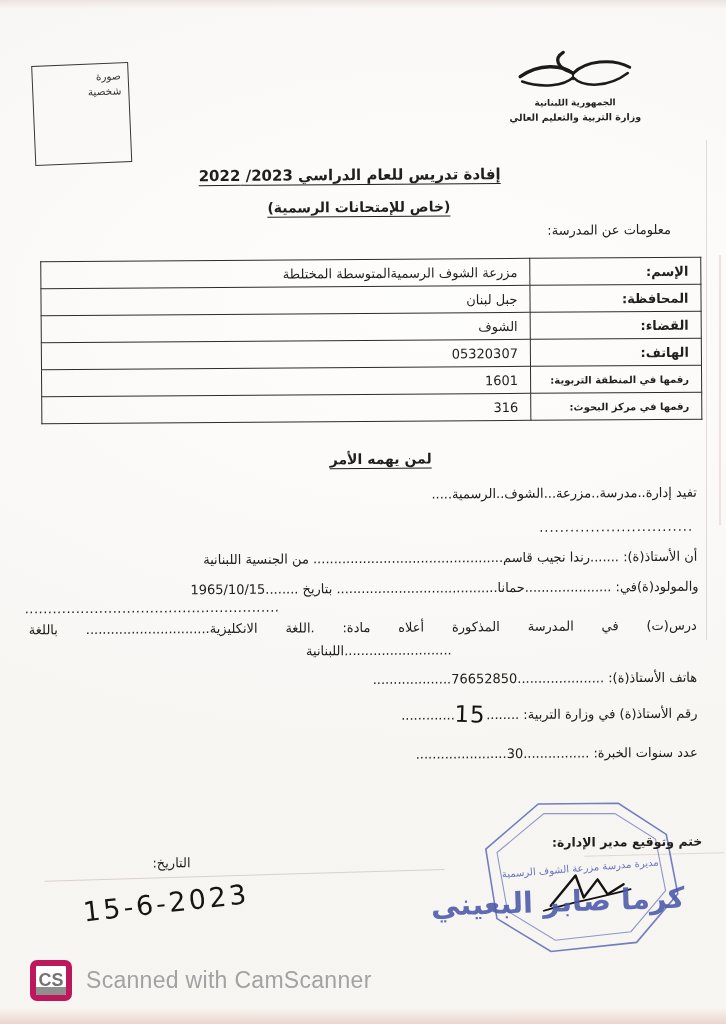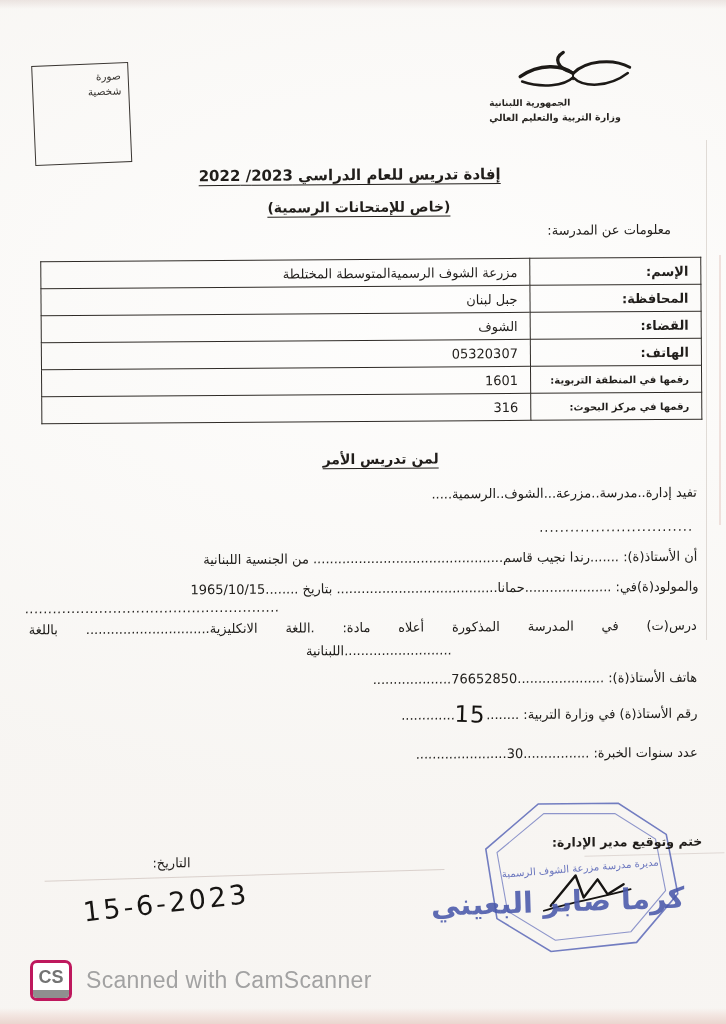--- a/index.html
+++ b/index.html
@@ -22,21 +22,21 @@
 
   .content{position:absolute;inset:0;transform:rotate(-0.4deg);transform-origin:50% 50%;}
 
   .photo-box{
     position:absolute;left:36px;top:62px;width:97px;height:100px;
     border:1.6px solid #3a3632;transform:rotate(-2deg);
     font-size:10.5px;line-height:1.45;text-align:right;direction:rtl;
     padding:5px 7px;box-sizing:border-box;white-space:pre-line;color:#33302c;
   }
 
-  .logo{position:absolute;left:492px;top:48px;width:172px;text-align:left;direction:rtl;}
+  .logo{position:absolute;left:492px;top:48px;width:172px;text-align:center;direction:rtl;}
   .logo svg{display:block;margin:0 auto;}
   .logo-line{font-size:9px;font-weight:bold;color:#26231f;line-height:1.5;}
   .logo-line.l2{font-size:9.5px;}
 
   .doc-title{
     position:absolute;left:0;right:22px;top:166px;text-align:center;direction:rtl;
     font-size:15px;font-weight:bold;
   }
   .doc-title span, .doc-subtitle span, .to-whom span{
     text-decoration:underline;text-underline-offset:4px;text-decoration-thickness:1.2px;
@@ -90,21 +90,21 @@
   .date-label{position:absolute;left:150px;top:854px;direction:rtl;
     font-size:13px;font-weight:normal;}
   .date-value{
     position:absolute;left:80px;top:886px;font-size:27px;font-weight:500;
     letter-spacing:3px;color:#171513;transform:rotate(-6deg);white-space:nowrap;
   }
 
   .watermark{position:absolute;left:30px;top:960px;display:flex;align-items:center;gap:14px;
     font-family:"Liberation Sans",sans-serif;}
   .cs-badge{
-    position:relative;width:42px;height:41px;border:3px solid #be185d;border-radius:7px;
+    position:relative;width:42px;height:41px;border:6px solid #be185d;border-radius:7px;
     box-sizing:border-box;background:#fff;overflow:hidden;
   }
   .cs-badge .cs-txt{
     position:absolute;left:0;right:0;top:4px;text-align:center;
     font-size:18px;font-weight:bold;color:#737373;letter-spacing:0;
   }
   .cs-badge .cs-bar{position:absolute;left:0;right:0;bottom:0;height:8px;background:#8f8f8f;}
   .wm-text{font-size:23px;color:#a2a2a2;letter-spacing:.3px;}
 </style>
 </head>
@@ -163,21 +163,21 @@
           <td class="f-value">1601</td>
         </tr>
         <tr>
           <td class="f-label small">رقمها في مركز البحوث:</td>
           <td class="f-value">316</td>
         </tr>
       </tbody>
     </table>
 
     <div class="to-whom">
-      <span>لمن تدريس الأمر</span>
+      <span>لمن يهمه الأمر</span>
     </div>
 
     <div class="bline p1">تفيد إدارة..مدرسة..مزرعة...الشوف..الرسمية.....</div>
     <div class="bline p1-dots">..............................</div>
     <div class="bline p2">أن الأستاذ(ة): .......رندا نجيب قاسم.............................................. من الجنسية اللبنانية</div>
     <div class="bline p3">والمولود(ة)في: .....................حمانا....................................... بتاريخ ........1965/10/15</div>
     <div class="bline p3-dots">.......................................................</div>
     <div class="bline p4">درس(ت) في المدرسة المذكورة أعلاه مادة: .اللغة الانكليزية.............................. باللغة</div>
     <div class="bline p4b"><span>اللبنانية</span><span>..........................</span></div>
     <div class="bline p5">هاتف الأستاذ(ة): .....................76652850...................</div>

